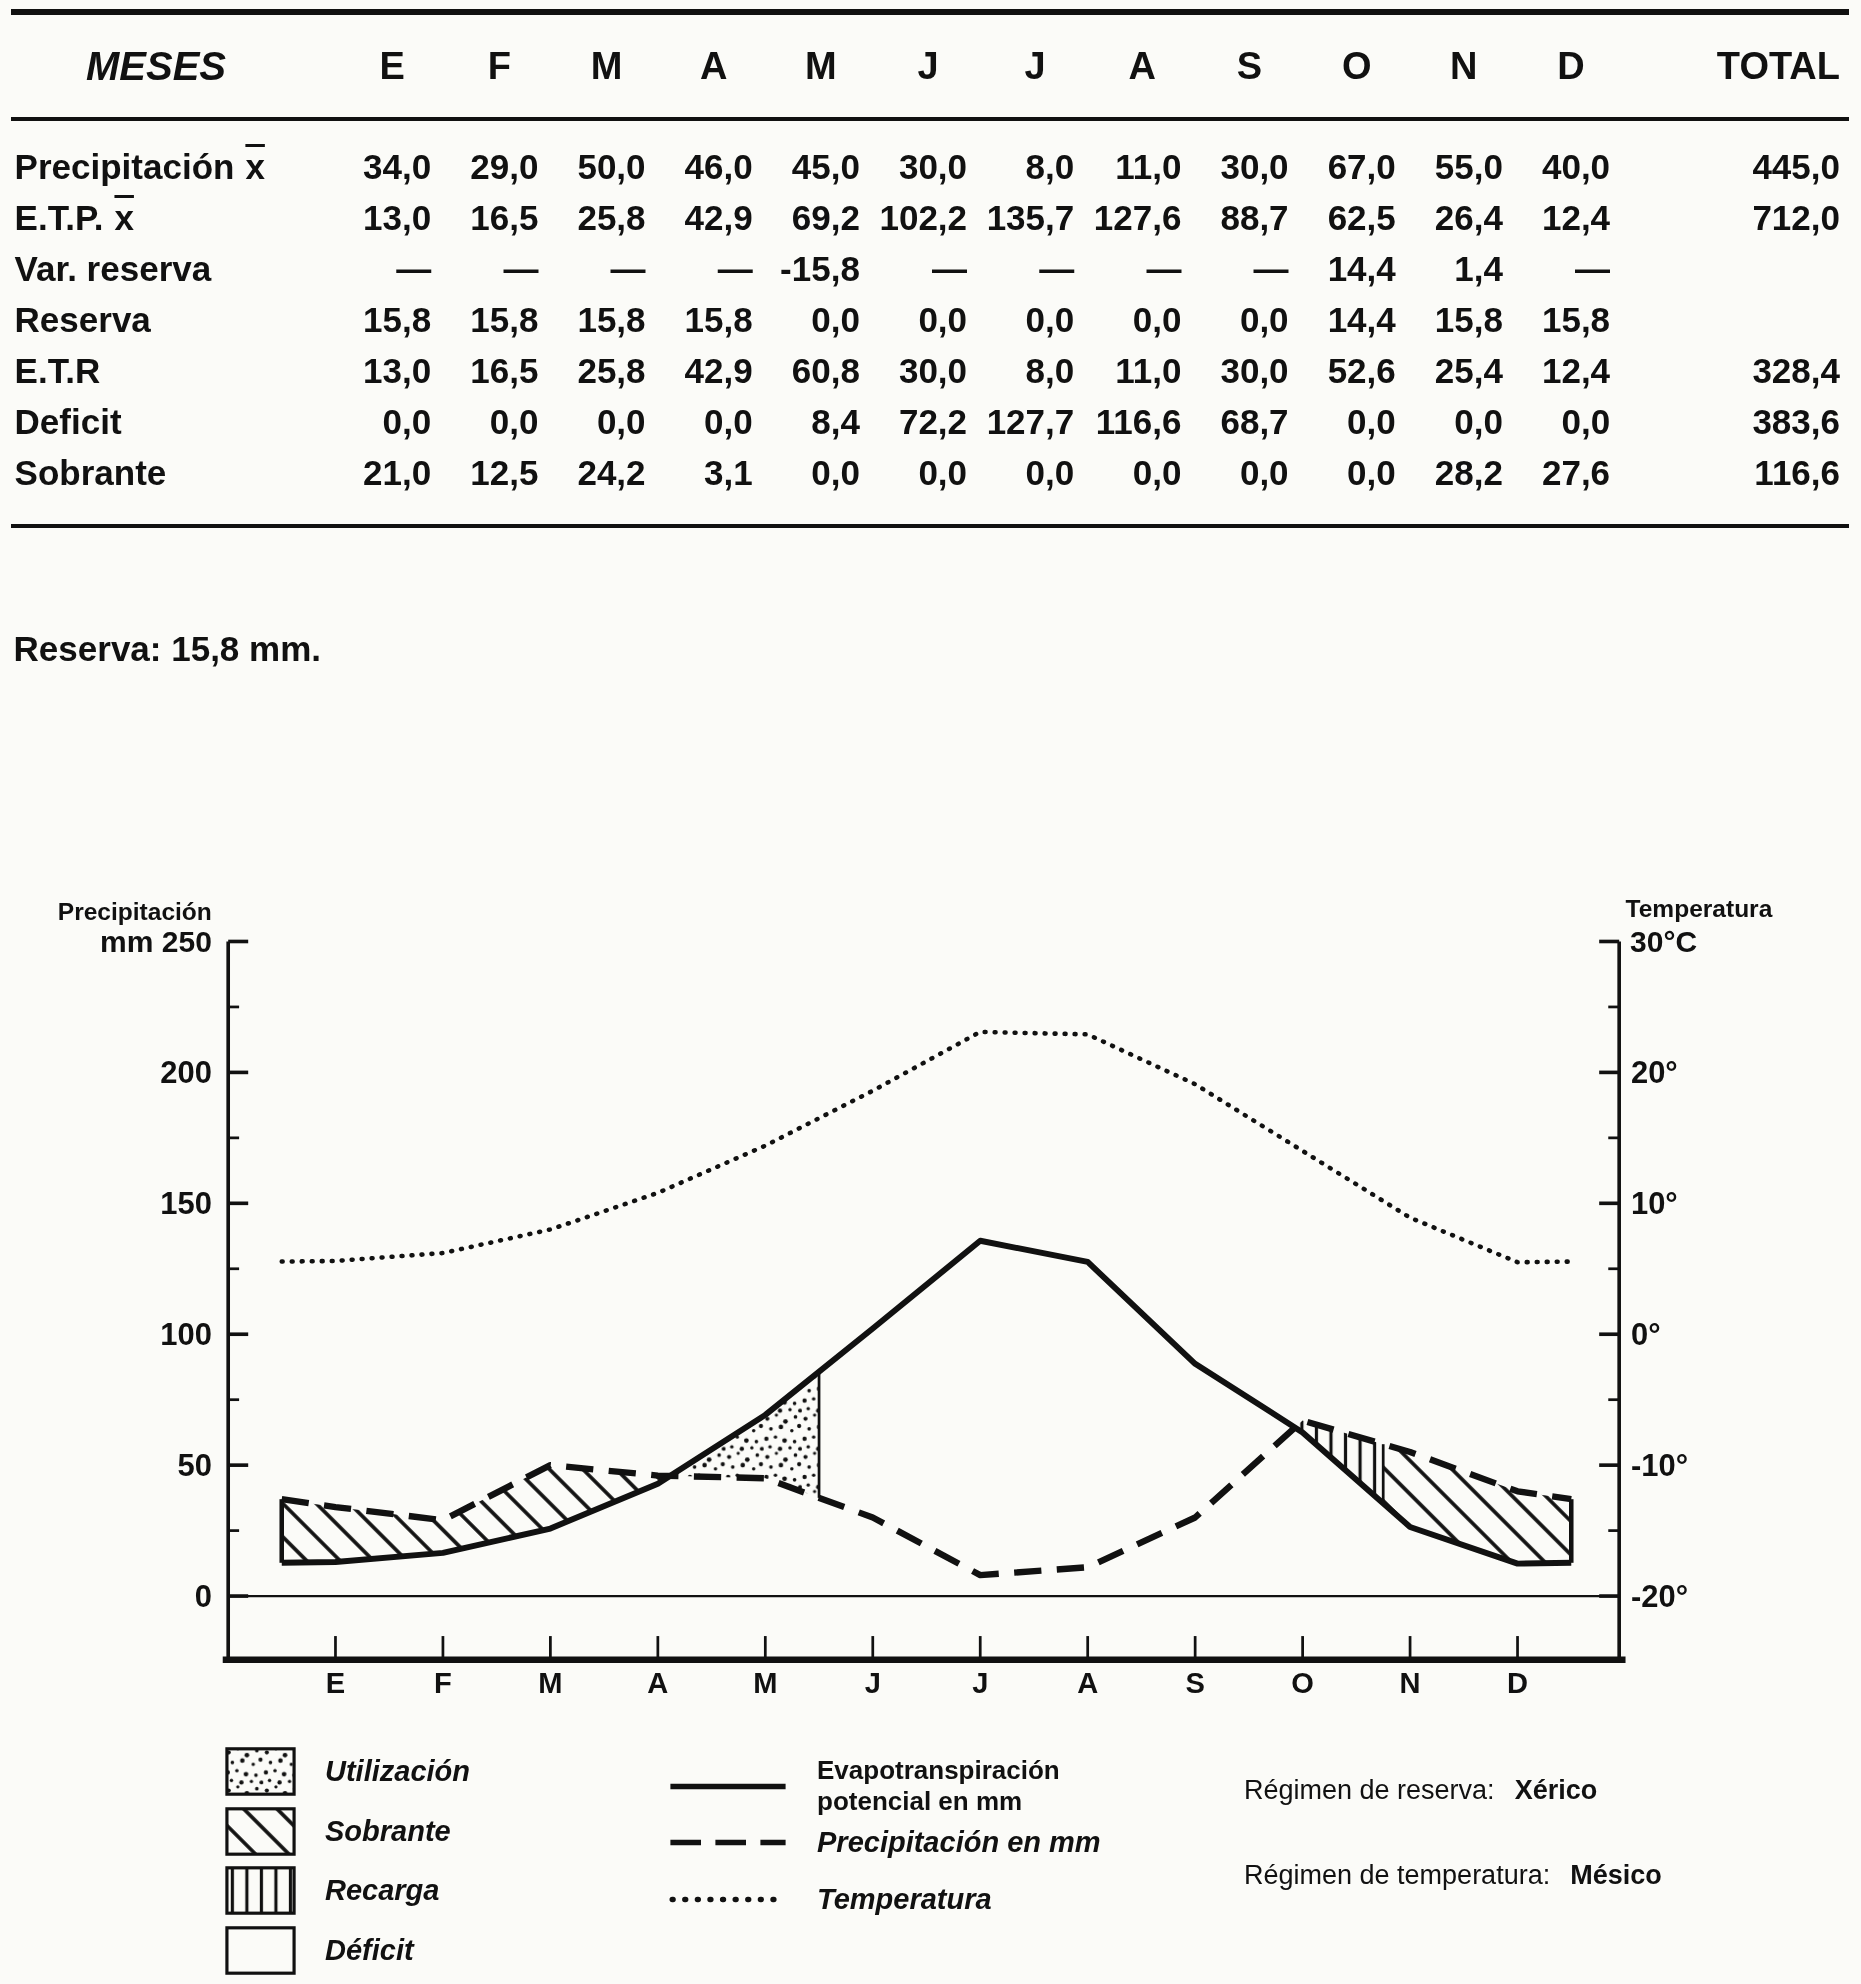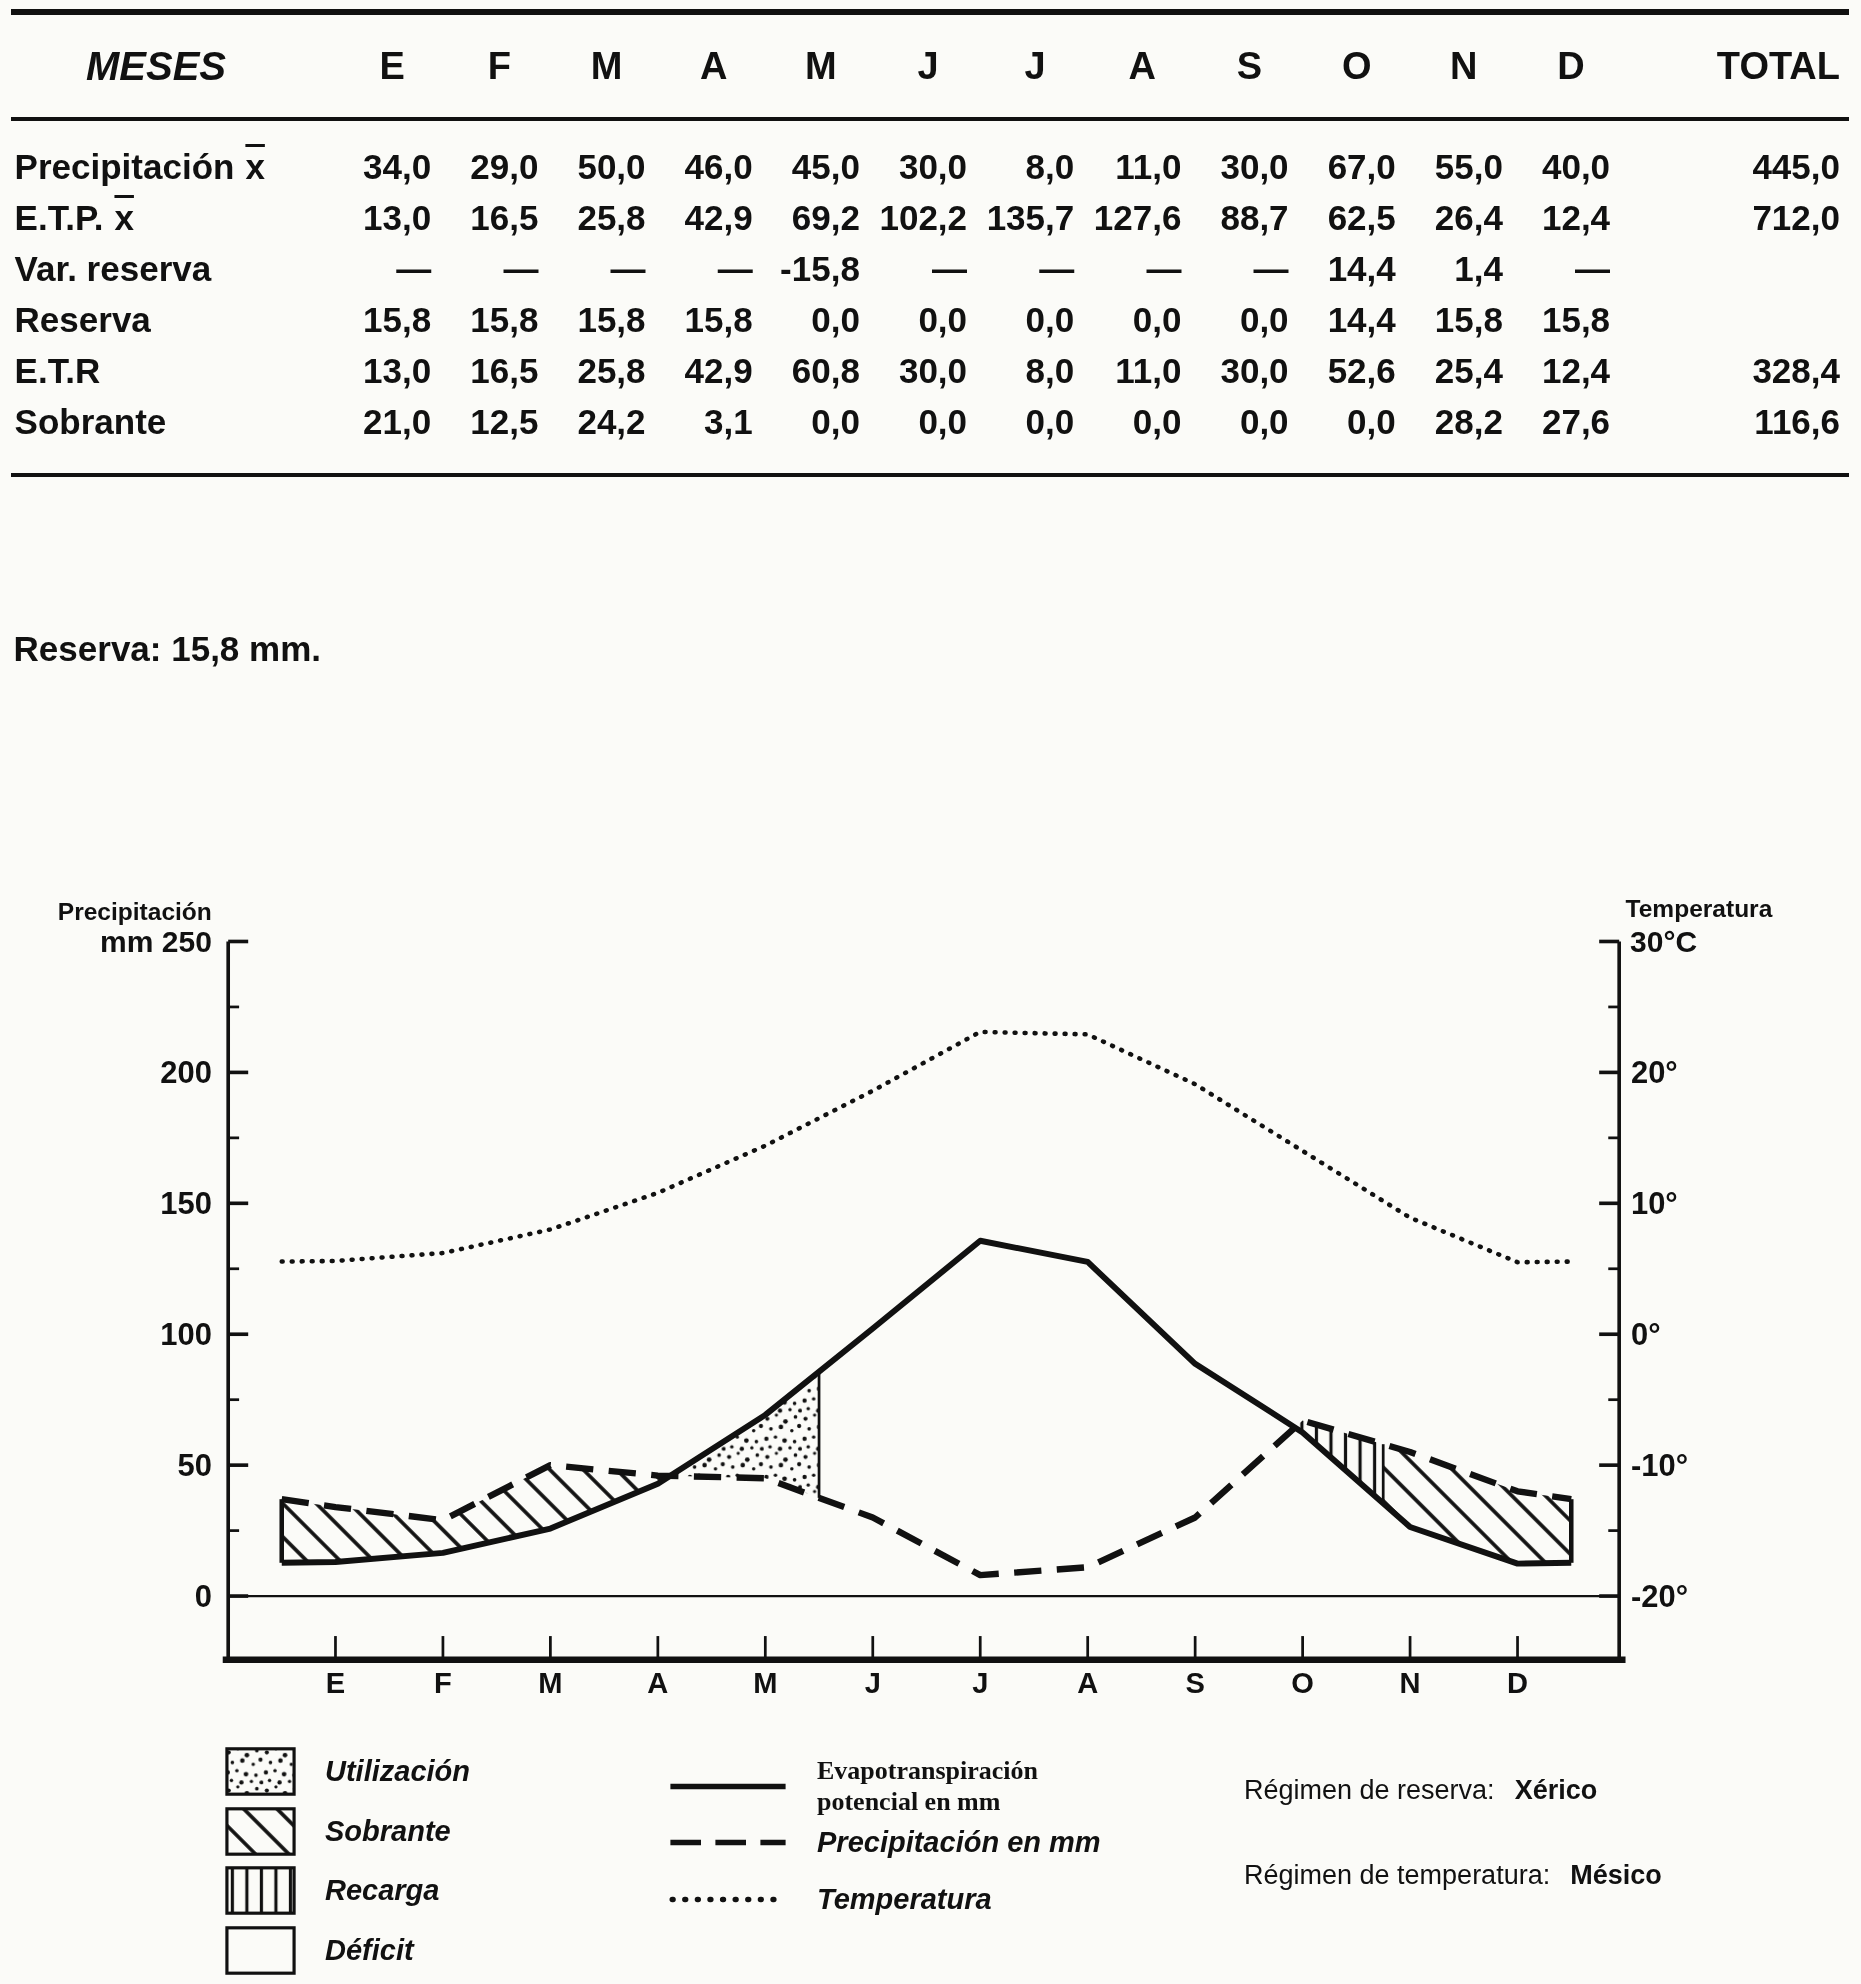--- a/index.html
+++ b/index.html
@@ -196,20 +196,36 @@
             <td class="num">42,9</td>
             <td class="num">60,8</td>
             <td class="num">30,0</td>
             <td class="num">8,0</td>
             <td class="num">11,0</td>
             <td class="num">30,0</td>
             <td class="num">52,6</td>
             <td class="num">25,4</td>
             <td class="num">12,4</td>
             <td class="totnum">328,4</td>
+          </tr>
+          <tr>
+            <td class="rowlabel">Deficit</td>
+            <td class="num">0,0</td>
+            <td class="num">0,0</td>
+            <td class="num">0,0</td>
+            <td class="num">0,0</td>
+            <td class="num">8,4</td>
+            <td class="num">72,2</td>
+            <td class="num">127,7</td>
+            <td class="num">116,6</td>
+            <td class="num">68,7</td>
+            <td class="num">0,0</td>
+            <td class="num">0,0</td>
+            <td class="num">0,0</td>
+            <td class="totnum">383,6</td>
           </tr>
           <tr>
             <td class="rowlabel">Sobrante</td>
             <td class="num">21,0</td>
             <td class="num">12,5</td>
             <td class="num">24,2</td>
             <td class="num">3,1</td>
             <td class="num">0,0</td>
             <td class="num">0,0</td>
             <td class="num">0,0</td>
@@ -324,21 +340,21 @@
     </svg>
     <span class="lg-label">Recarga</span>
   </div>
   <div class="lg-row" style="left:225px;top:1926px;">
     <svg width="71" height="49" viewBox="0 0 78 54">
       <rect x="2" y="2" width="74" height="50" fill="#fbfbf8" stroke="#111" stroke-width="3.5"></rect>
     </svg>
     <span class="lg-label">Déficit</span>
   </div>
 
-  <div class="lg-row" style="left:668px;top:1755px;font-family:Liberation Serif, serif;">
+  <div class="lg-row" style="left:668px;top:1755px;">
     <svg width="120" height="45" viewBox="0 0 132 50">
       <line x1="2" y1="25" x2="130" y2="25" stroke="#111" stroke-width="6"></line>
     </svg>
     <span class="lg-label2">
       <span>Evapotranspiración</span><br>
       <span>potencial en mm</span>
     </span>
   </div>
   <div class="lg-row" style="left:668px;top:1820px;">
     <svg width="120" height="45" viewBox="0 0 132 50">

